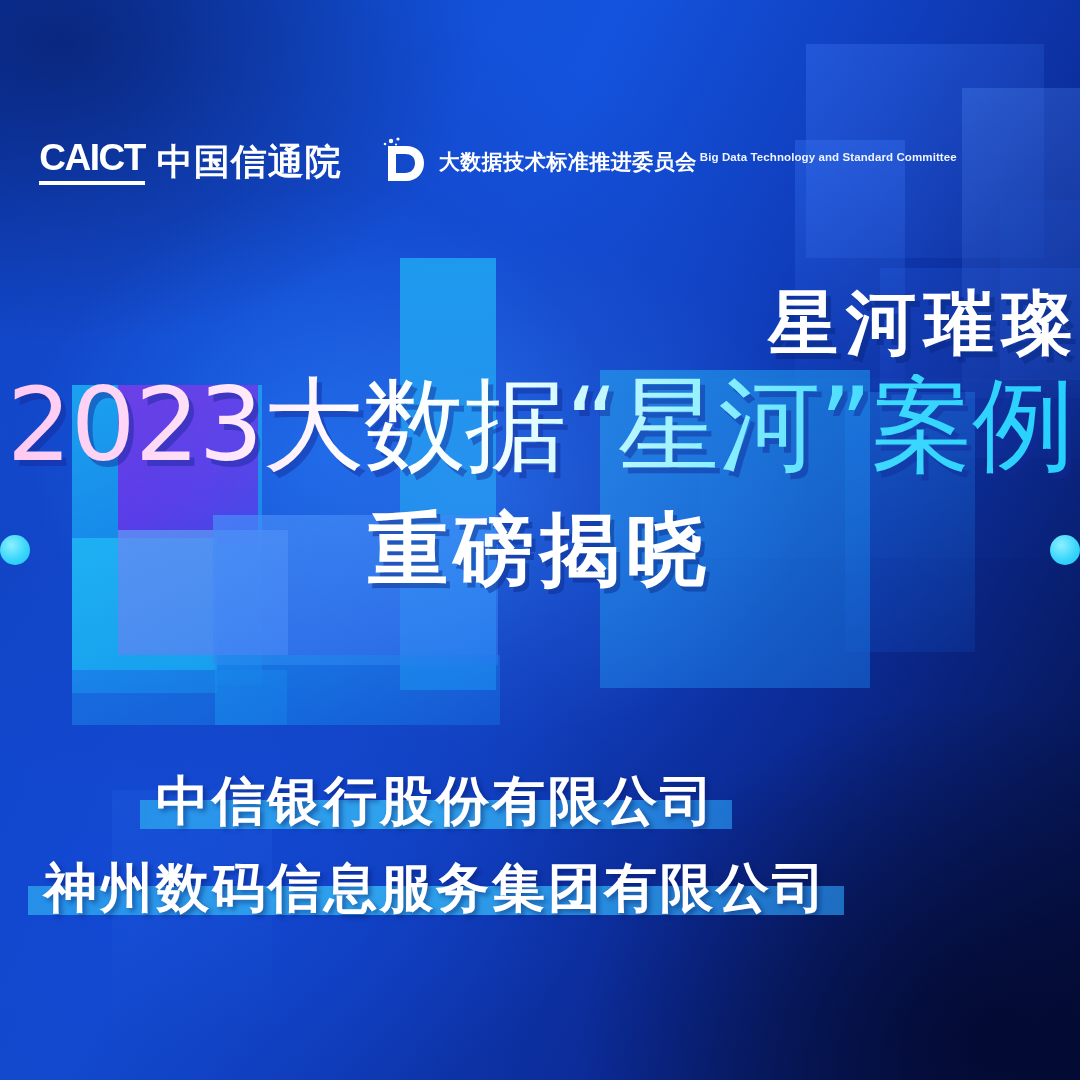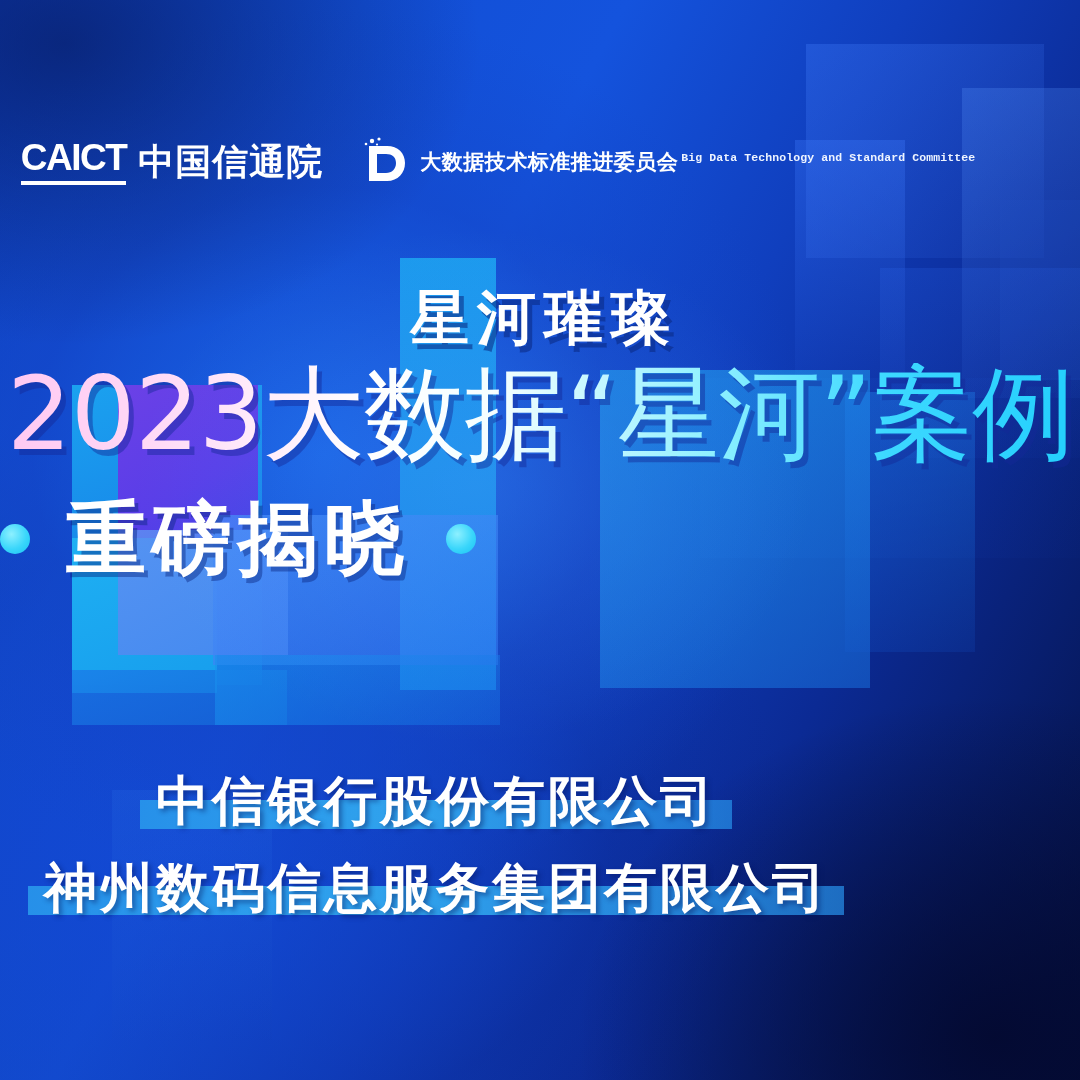--- a/index.html
+++ b/index.html
@@ -68,47 +68,48 @@
     color:#fff; font-size:36px; font-weight:bold; letter-spacing:1px;
     font-family:"DejaVu Sans","Liberation Sans",sans-serif; line-height:1;
   }
 
   .bdtsc{ display:flex; align-items:center; gap:13px; }
   .bdtsc-d{ position:relative; width:44px; height:52px; }
   .bdtsc-txt{ display:flex; flex-direction:row; gap:3px; }
   .bdtsc-cn{ color:#fff; font-size:21px; font-weight:bold; letter-spacing:.5px;
              font-family:"DejaVu Sans","Liberation Sans",sans-serif; line-height:1; }
   .bdtsc-en{ color:#eef4ff; font-size:11.5px; font-weight:bold; letter-spacing:.1px;
-             font-family:Liberation Mono, monospace; line-height:1; }
+             font-family:Liberation Sans, sans-serif; line-height:1; }
 
   
   .headline{ position:absolute; left:0; top:288px; width:1080px; text-align:center; }
 
   .h-line1{
     font-family:"DejaVu Sans","Liberation Sans",sans-serif;
-    font-size:59px; font-weight:bold; color:#ffffff;
+    font-size:70px; font-weight:bold; color:#ffffff;
     letter-spacing:8px; line-height:1;
     text-shadow:5px 6px 0 rgba(10,40,130,.55);
     padding-left:8px;
+    text-align:right;
   }
 
   .h-line2{
     margin-top:16px;
     font-family:"DejaVu Sans","Liberation Sans",sans-serif;
     font-size:102px; font-weight:normal; line-height:1;
     letter-spacing:-1px;
     background:linear-gradient(90deg,#ffc8f2 0%, #ffd9f6 14%, #ffffff 34%, #f4feff 46%, #8ef0ff 66%, #3dd8ff 82%, #23cffd 100%);
     -webkit-background-clip:text; background-clip:text;
     color:transparent; -webkit-text-fill-color:transparent;
     filter:drop-shadow(5px 6px 0 rgba(20,40,150,.45));
   }
 
   .h-line3{
     margin-top:34px;
-    display:flex; align-items:center; justify-content:flex-start; gap:36px;
+    display:flex; align-items:center; justify-content:space-between; gap:36px;
   }
   .dot{ width:30px; height:30px; border-radius:50%;
         background:radial-gradient(circle at 38% 34%, #8df0ff 0%, #3ad6fb 55%, #18c2f3 100%); }
   .h-line3 .txt{
     font-family:"DejaVu Sans","Liberation Sans",sans-serif;
     font-size:80px; font-weight:bold; color:#ffffff; letter-spacing:6px; line-height:1;
     text-shadow:4px 5px 0 rgba(10,40,130,.45);
   }
 
   

